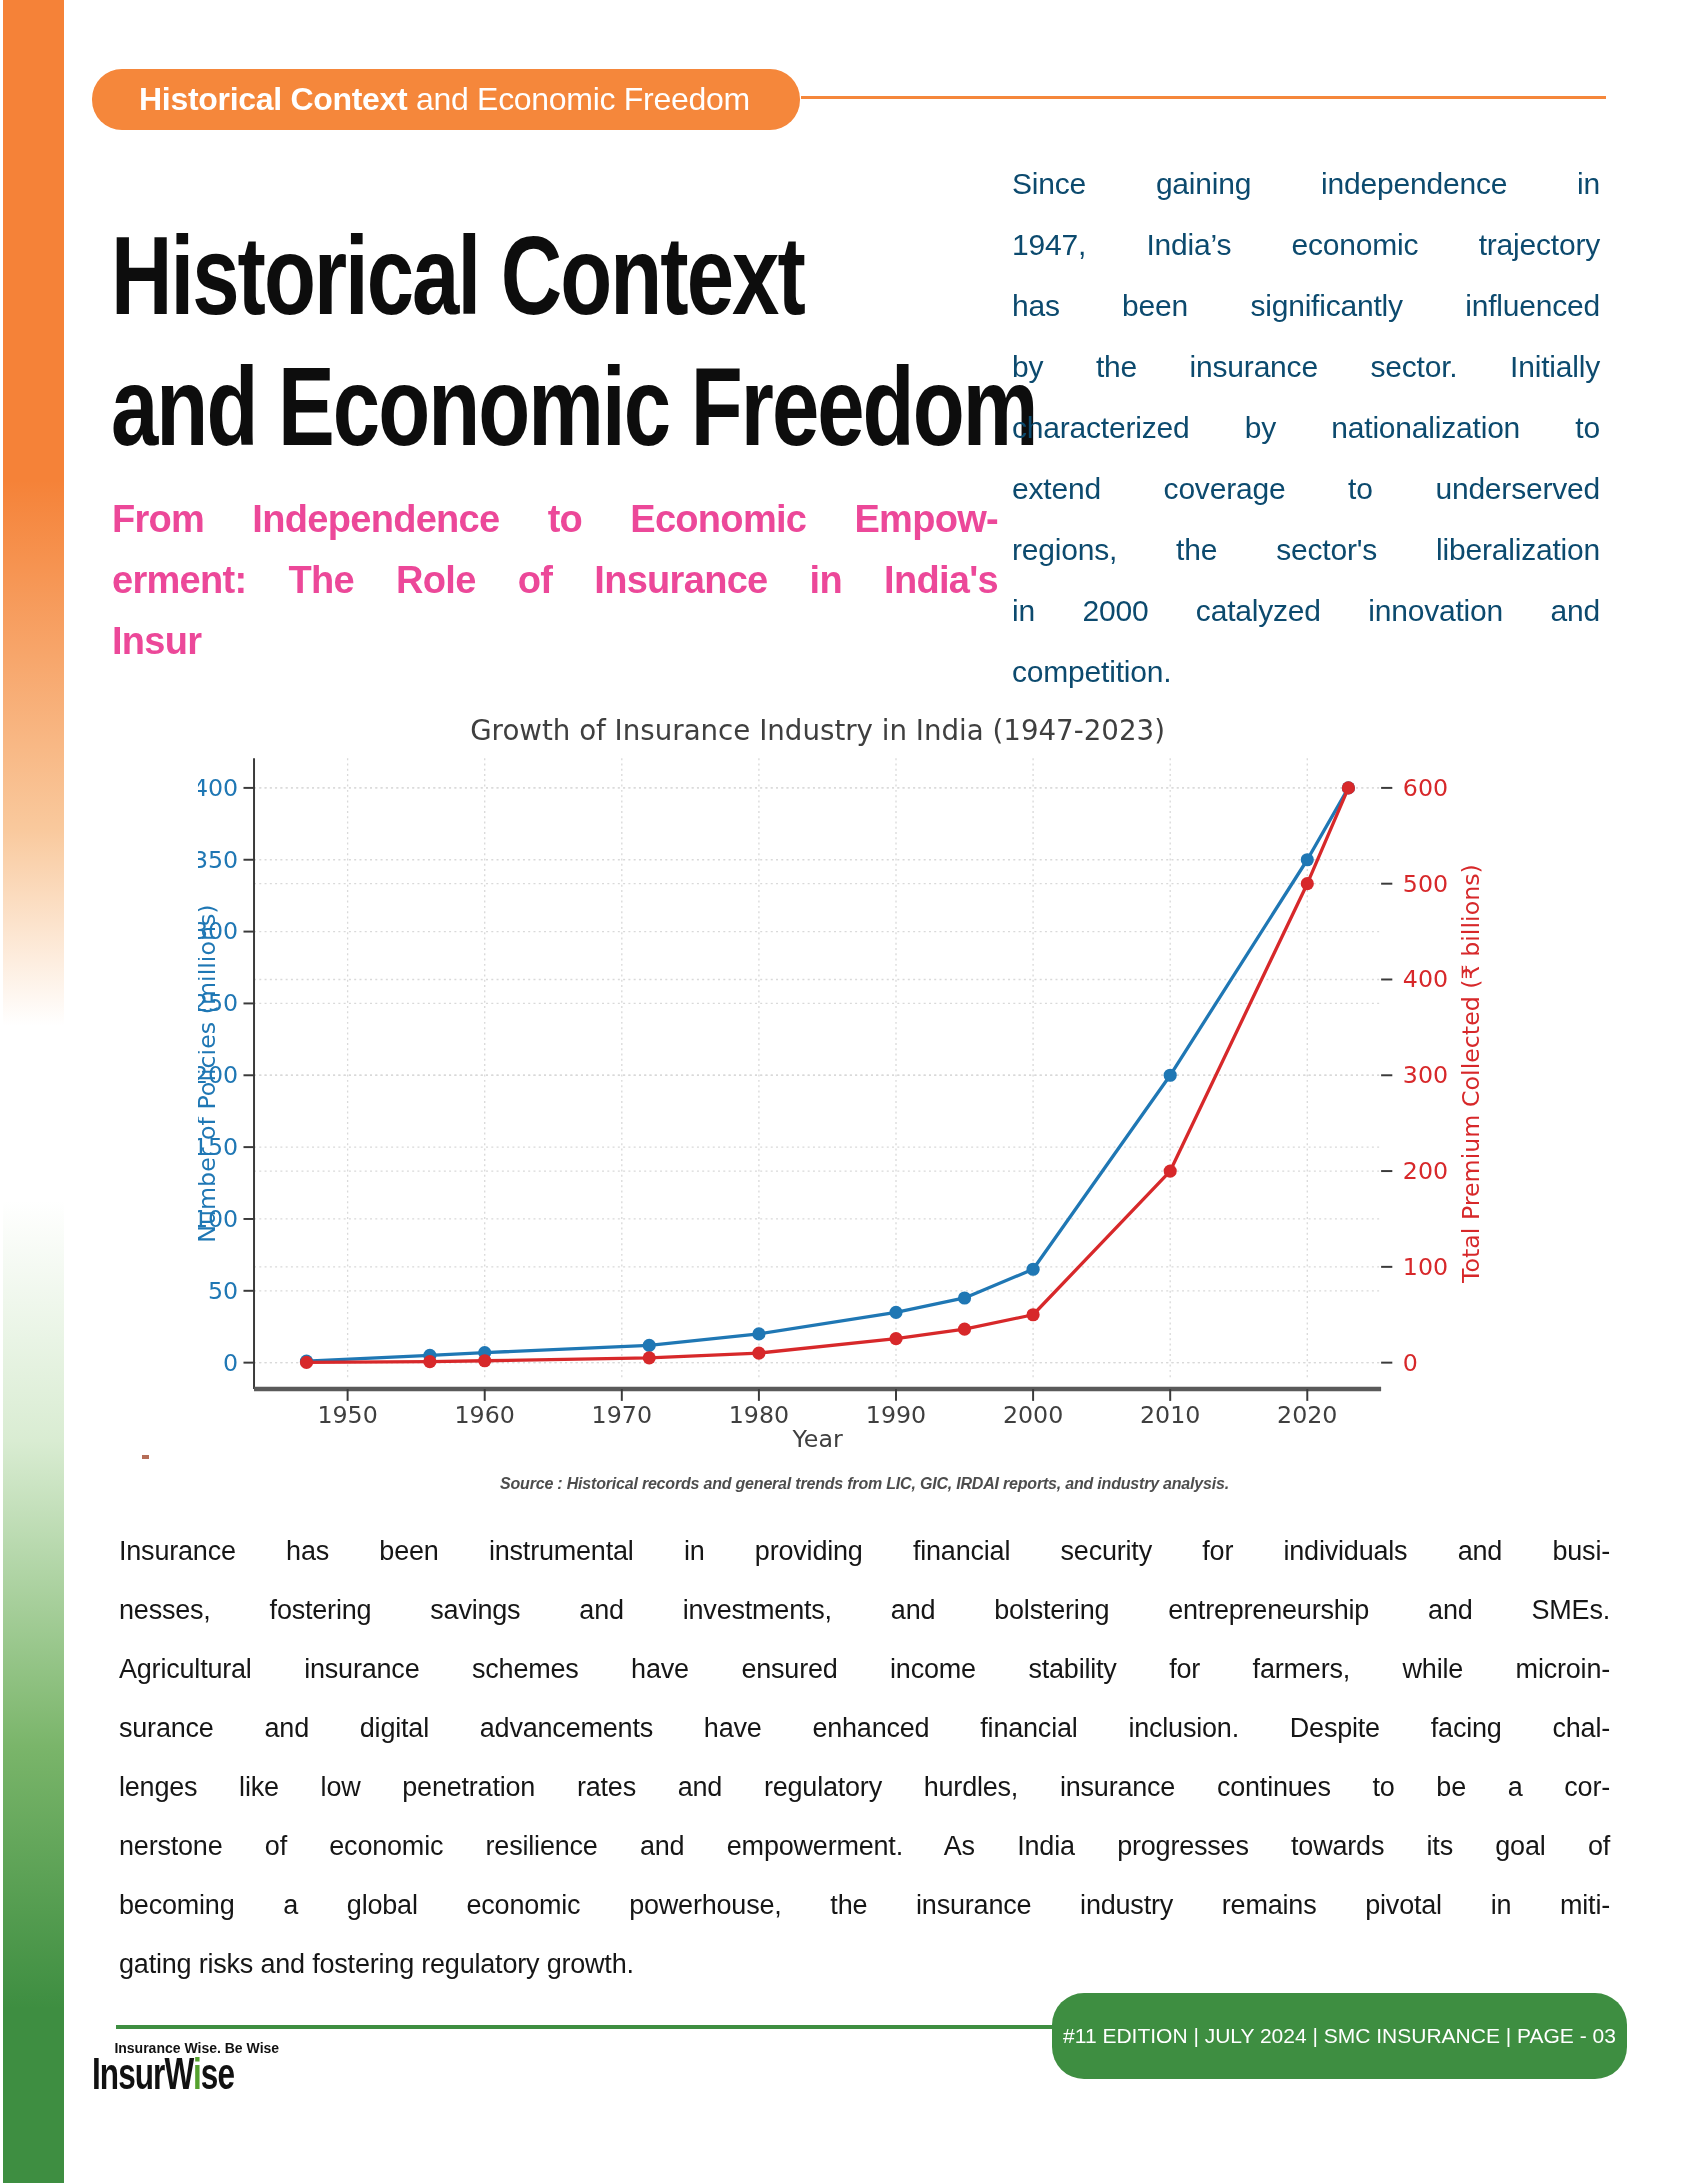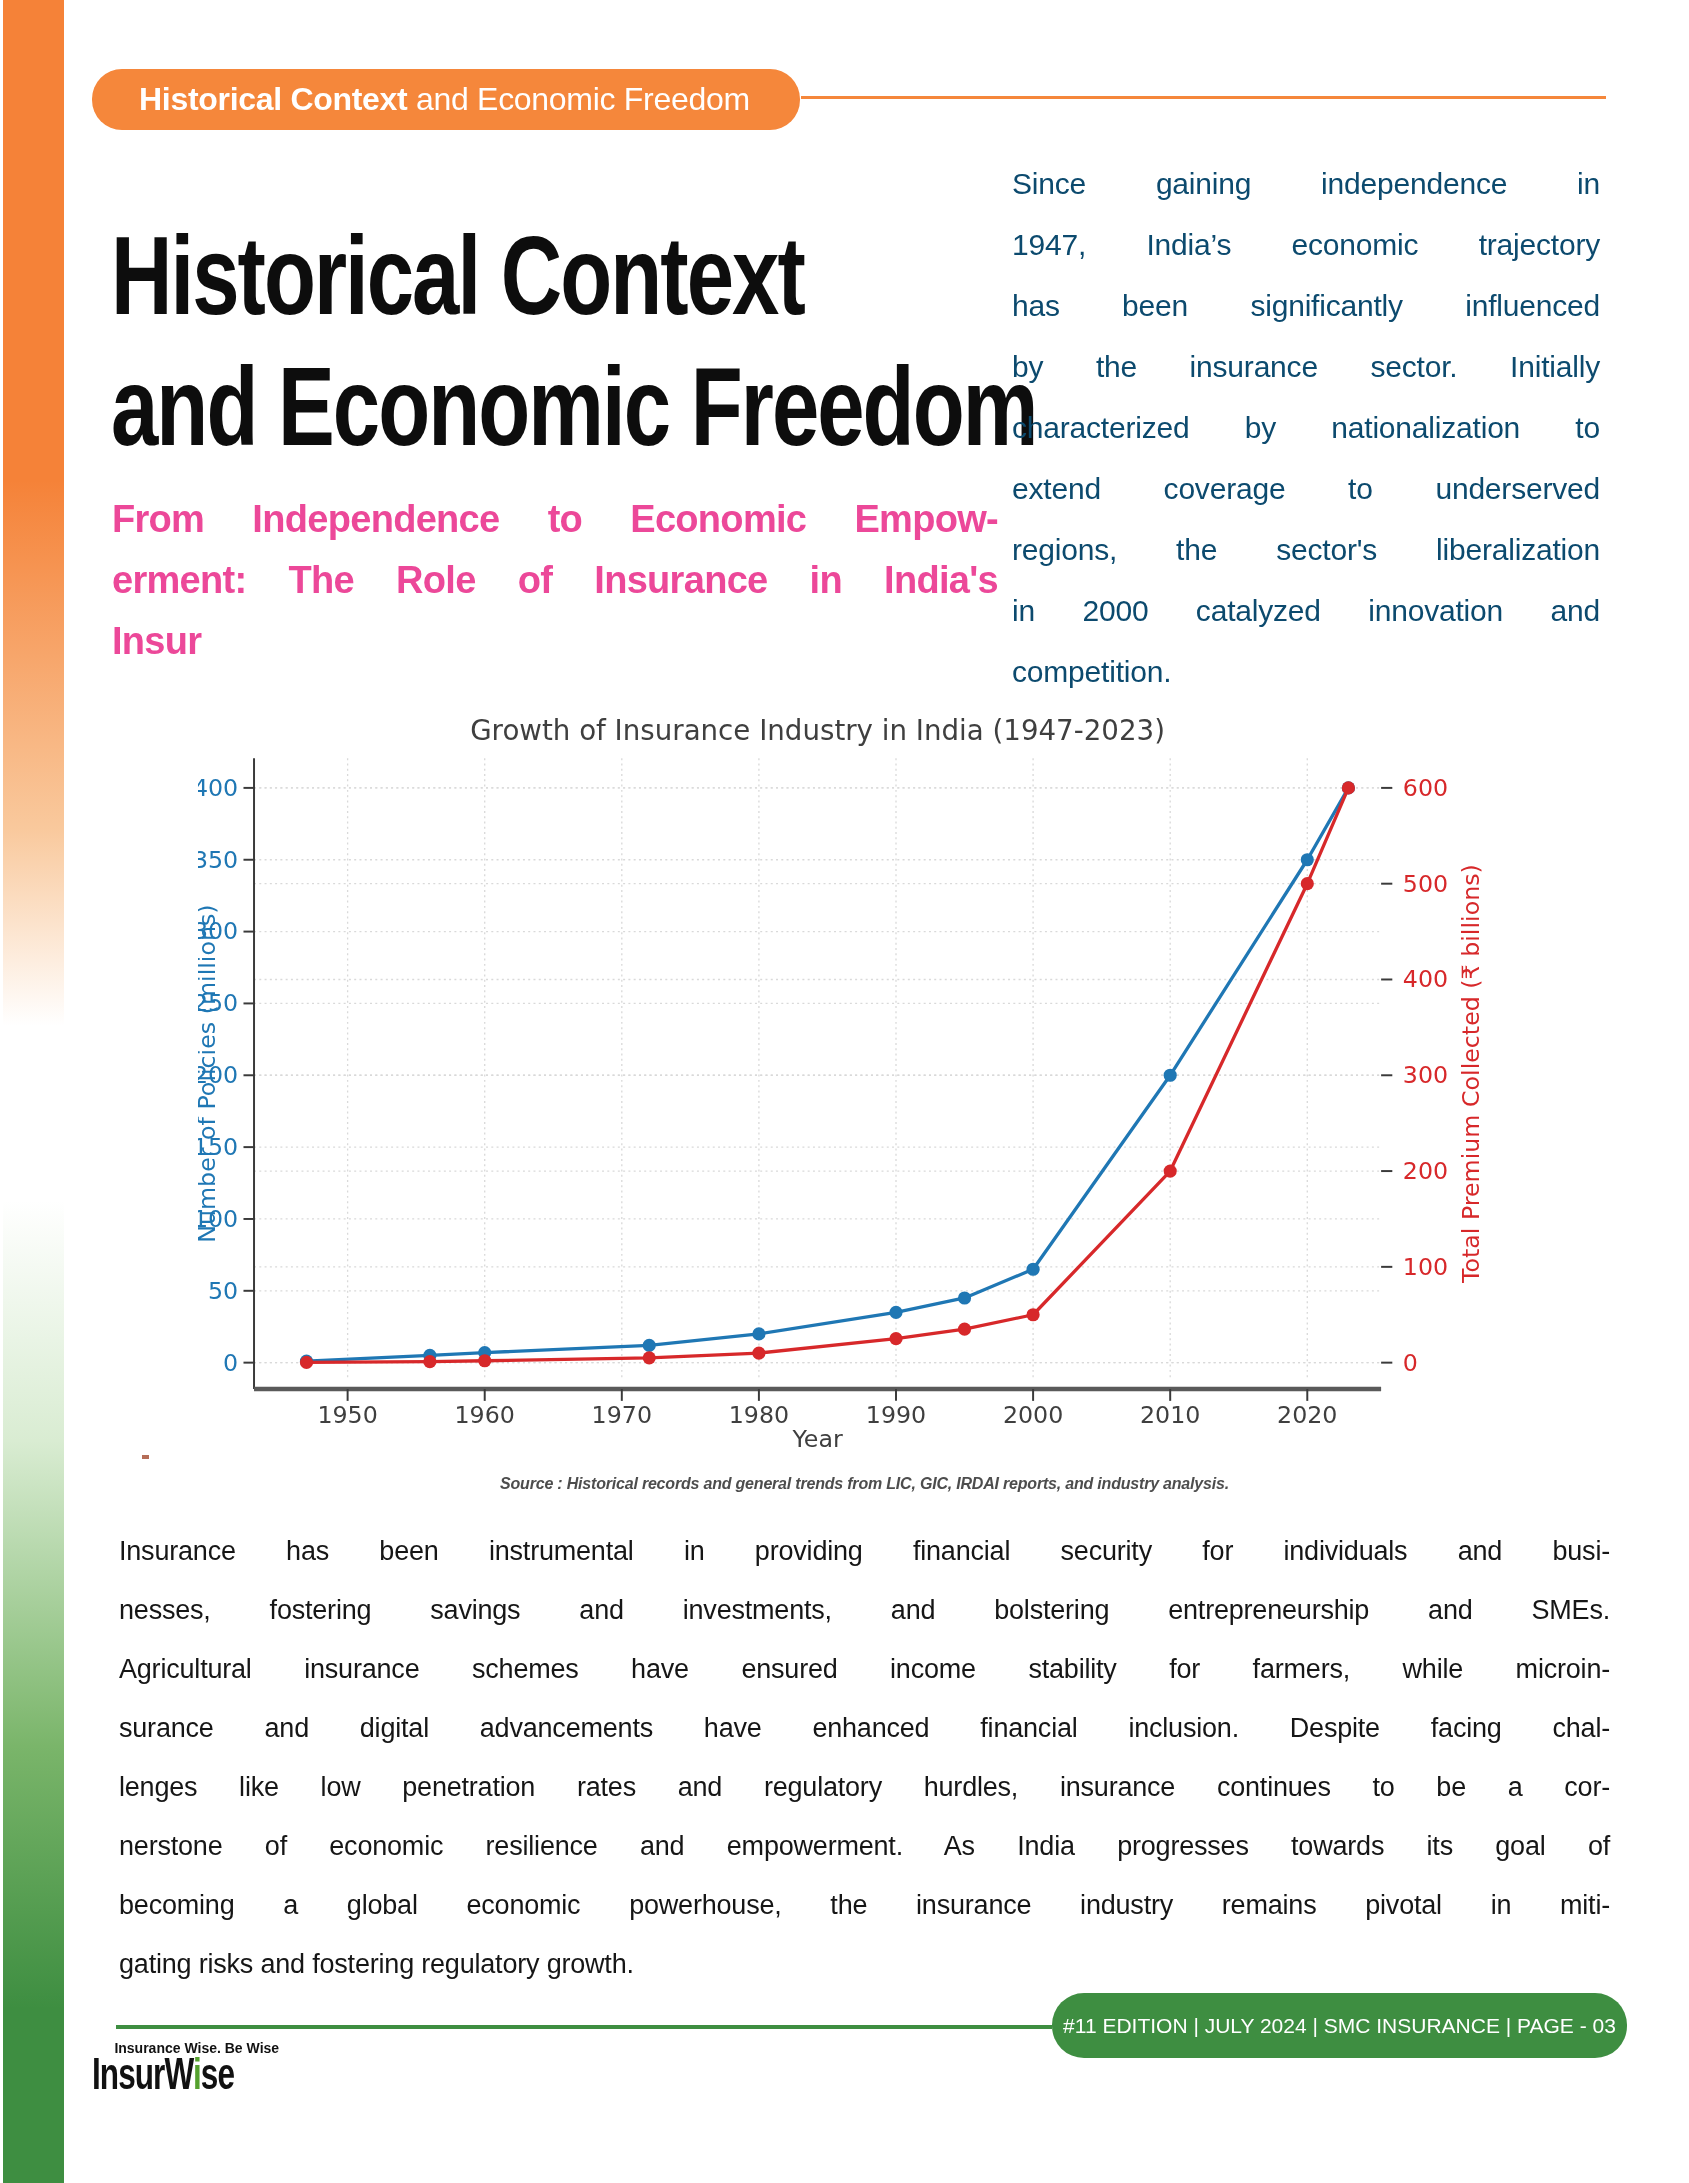--- a/index.html
+++ b/index.html
@@ -29,21 +29,21 @@
   .chart-svg{position:absolute;left:198px;top:712px;}
   
   .source-line{position:absolute;left:119px;top:1475px;width:1491px;text-align:center;
     font-size:16px;font-weight:700;color:#4d4d4d;letter-spacing:-0.2px;font-style:italic;}
   .stray-mark{position:absolute;left:142px;top:1455px;width:6.6px;height:4px;background:#a8543a;opacity:.85;}
   
   .body-par{position:absolute;left:119px;top:1522px;width:1491px;font-size:27px;line-height:59px;
     color:#161616;letter-spacing:-0.2px;}
   
   .footer-rule{position:absolute;left:116px;top:2025px;width:936px;height:4px;background:#3e8e41;}
-  .footer-pill{position:absolute;left:1052px;top:1993px;width:575px;height:65px;background:#3e8e41;
+  .footer-pill{position:absolute;left:1052px;top:1993px;width:575px;height:86px;background:#3e8e41;
     border-radius:32px;display:flex;align-items:center;justify-content:center;color:#ffffff;
     font-size:21px;font-weight:400;letter-spacing:0;}
   
   .logo{position:absolute;left:92px;top:2039px;width:211px;height:59px;}
   .logo-tagline{position:absolute;left:22.4px;top:1.3px;font-size:14px;font-weight:700;color:#111;white-space:nowrap;}
   .logo-word{position:absolute;left:0;top:9.2px;font-size:45px;font-weight:900;letter-spacing:-1.3px;color:#111;
     transform:scaleX(0.70);transform-origin:left top;white-space:nowrap;}
   .logo-word .green{color:#55a12e;}
 </style>
 </head>

